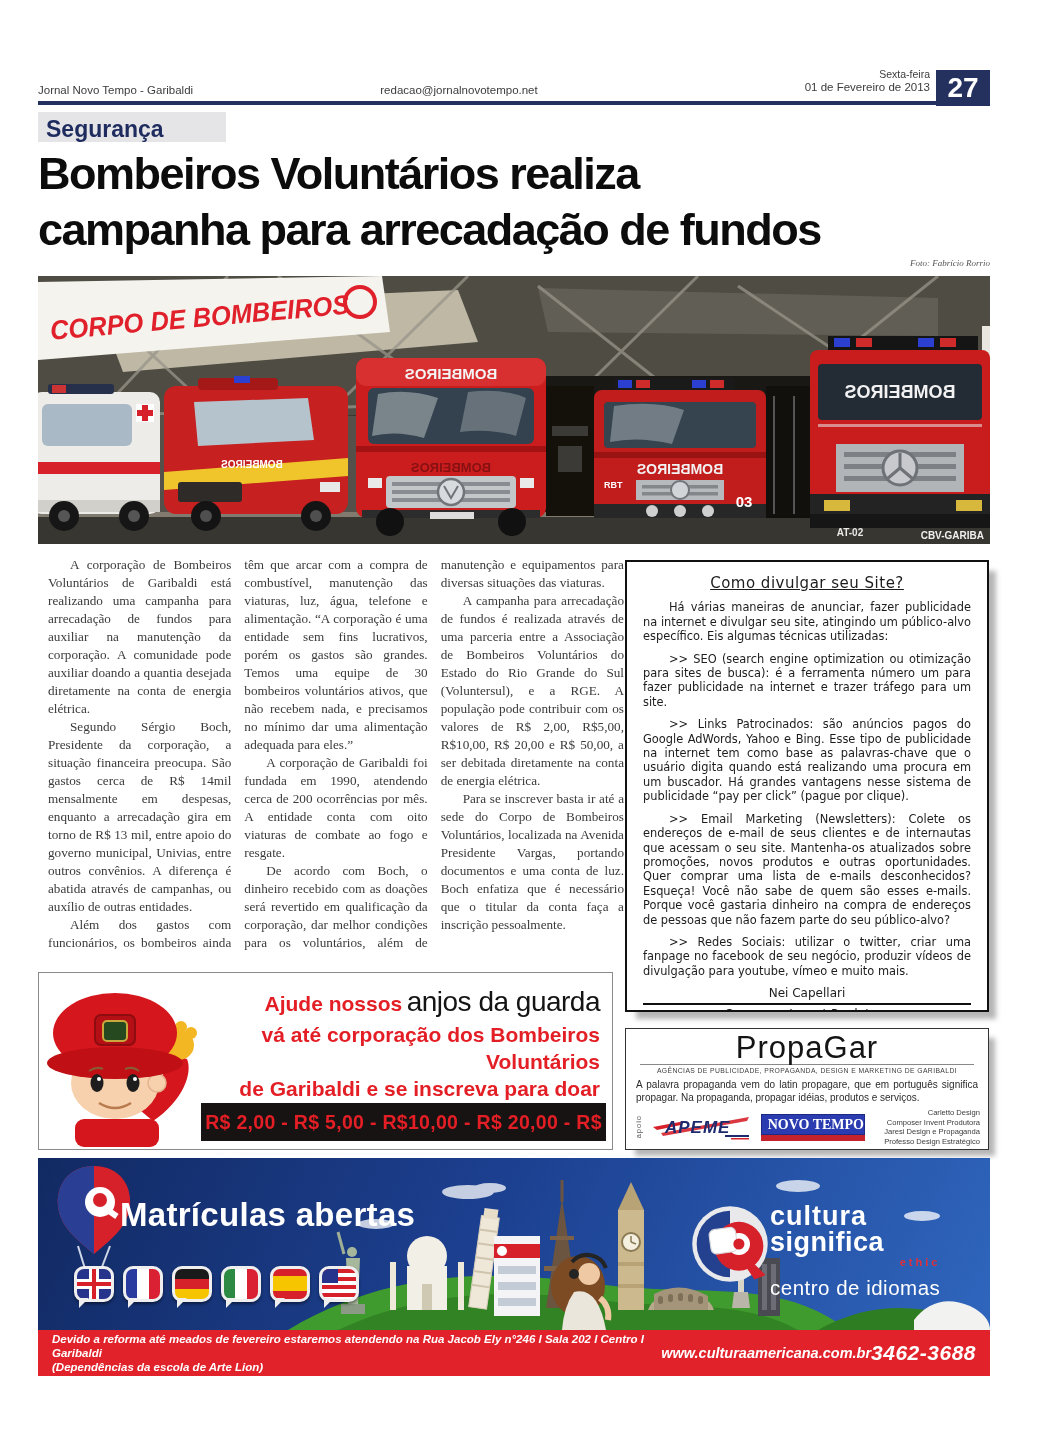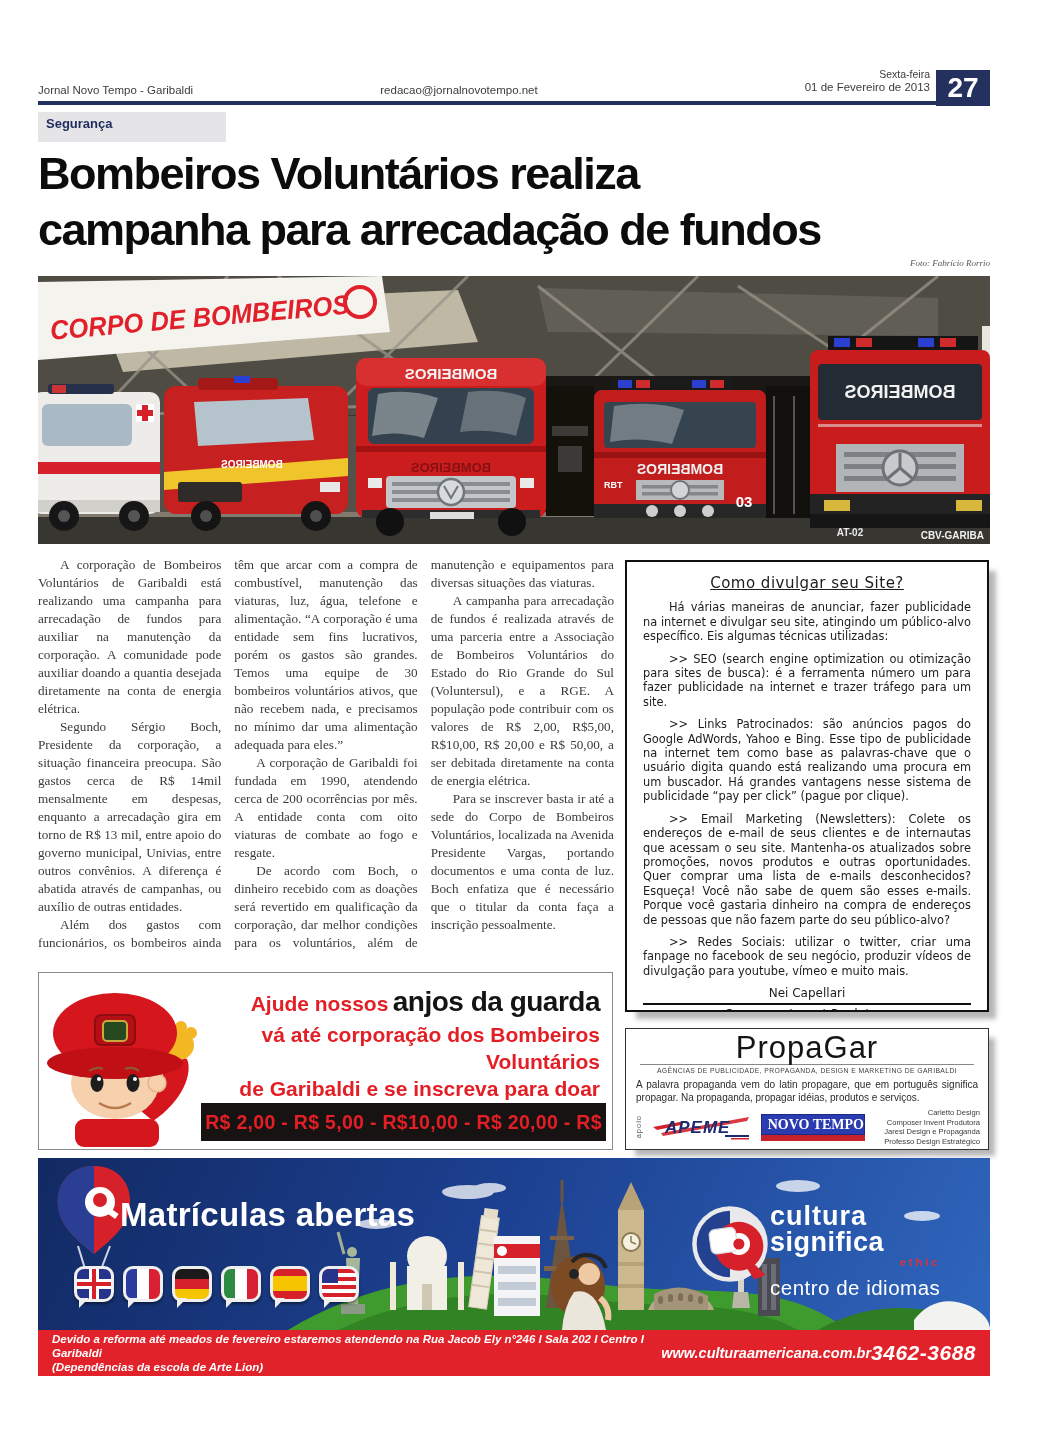--- a/index.html
+++ b/index.html
@@ -12,32 +12,32 @@
   .mast-email{position:absolute;left:0;right:110px;bottom:6px;text-align:center;font-size:11.5px;color:#3c3c3c;}
   .mast-date{position:absolute;right:60px;top:-4px;text-align:right;color:#3c3c3c;line-height:13px;}
   .mast-weekday{font-size:10.5px;display:block;}
   .mast-day{font-size:11.5px;display:block;}
   .mast-rule{position:absolute;left:38px;top:101px;width:898px;height:4px;background:#24315f;}
   .mast-pagebox{position:absolute;left:936px;top:70px;width:54px;height:36px;background:#24315f;
                 color:#fff;font-size:28px;font-weight:bold;text-align:center;line-height:36px;}
 
   
   .section-bar{position:absolute;left:38px;top:112px;width:188px;height:30px;background:#e5e5e8;}
-  .section-bar span{display:block;padding:4px 8px 0 8px;font-size:13px;font-weight:bold;color:#1e2b5e;}
+  .section-bar span{display:block;padding:4px 8px 0 8px;font-size:23px;font-weight:bold;color:#1e2b5e;}
   .headline{position:absolute;left:38px;top:146px;width:952px;font-size:45px;line-height:56px;
             font-weight:bold;color:#0c0c0c;letter-spacing:-1.5px;}
   .photo-credit{position:absolute;right:68px;top:258px;font-size:9px;font-style:italic;color:#555;
                 font-family:"Liberation Serif",serif;}
 
   
   .photo-wrap{position:absolute;left:38px;top:276px;width:952px;height:268px;background:#222;}
   .photo-wrap svg{display:block;}
 
   
-  .article{position:absolute;left:38px;top:556px;width:576px;height:410px;overflow:hidden;
+  .article{position:absolute;left:48px;top:556px;width:576px;height:410px;overflow:hidden;
            column-count:3;column-gap:13px;
            font-family:"Liberation Serif",serif;font-size:13.2px;line-height:18px;
            text-align:justify;color:#3a3a3a;}
   .article p{margin:0;text-indent:22px;}
 
   
   .site-box{position:absolute;left:625px;top:560px;width:364px;height:452px;background:#fff;
             border:2px solid #101010;box-shadow:9px 9px 5px -2px #b6b6b6;
             padding:14px 16px 8px;box-sizing:border-box;overflow:hidden;
             font-family:"DejaVu Sans",sans-serif;font-size:11.4px;line-height:14.4px;
@@ -48,21 +48,21 @@
   .sig-name{text-align:center;font-size:12px;margin-top:6px;}
   .sig-line{border-top:2px solid #101010;margin:2px 0 2px;}
   .sig-org{text-align:center;font-size:12px;}
 
   
   .donation{position:absolute;left:38px;top:972px;width:575px;height:178px;background:#fff;
             border:1px solid #8a8a8a;box-sizing:border-box;overflow:hidden;}
   .donation-toy{position:absolute;left:2px;bottom:2px;}
   .donation-text{position:absolute;right:12px;top:14px;width:420px;text-align:right;line-height:30px;}
   .don-prefix{color:#e31e25;font-weight:bold;font-size:21px;}
-  .don-title{color:#141414;font-weight:bold;font-size:28px;letter-spacing:-.5px;}
+  .don-title{color:#141414;font-weight:normal;font-size:28px;letter-spacing:-.5px;}
   .don-line{color:#e31e25;font-weight:bold;font-size:21px;line-height:27px;}
   .don-values{position:absolute;left:162px;right:6px;bottom:8px;height:38px;background:#171313;
               color:#e31e25;font-weight:bold;font-size:19.5px;text-align:center;line-height:38px;
               letter-spacing:.3px;}
 
   
   .propagar{position:absolute;left:625px;top:1028px;width:364px;height:122px;background:#fff;
             border:1px solid #333;box-shadow:8px 8px 5px -2px #b6b6b6;
             box-sizing:border-box;padding:2px 8px;overflow:hidden;}
   .propagar-title{text-align:center;font-size:31px;line-height:33px;color:#141414;letter-spacing:1px;}

